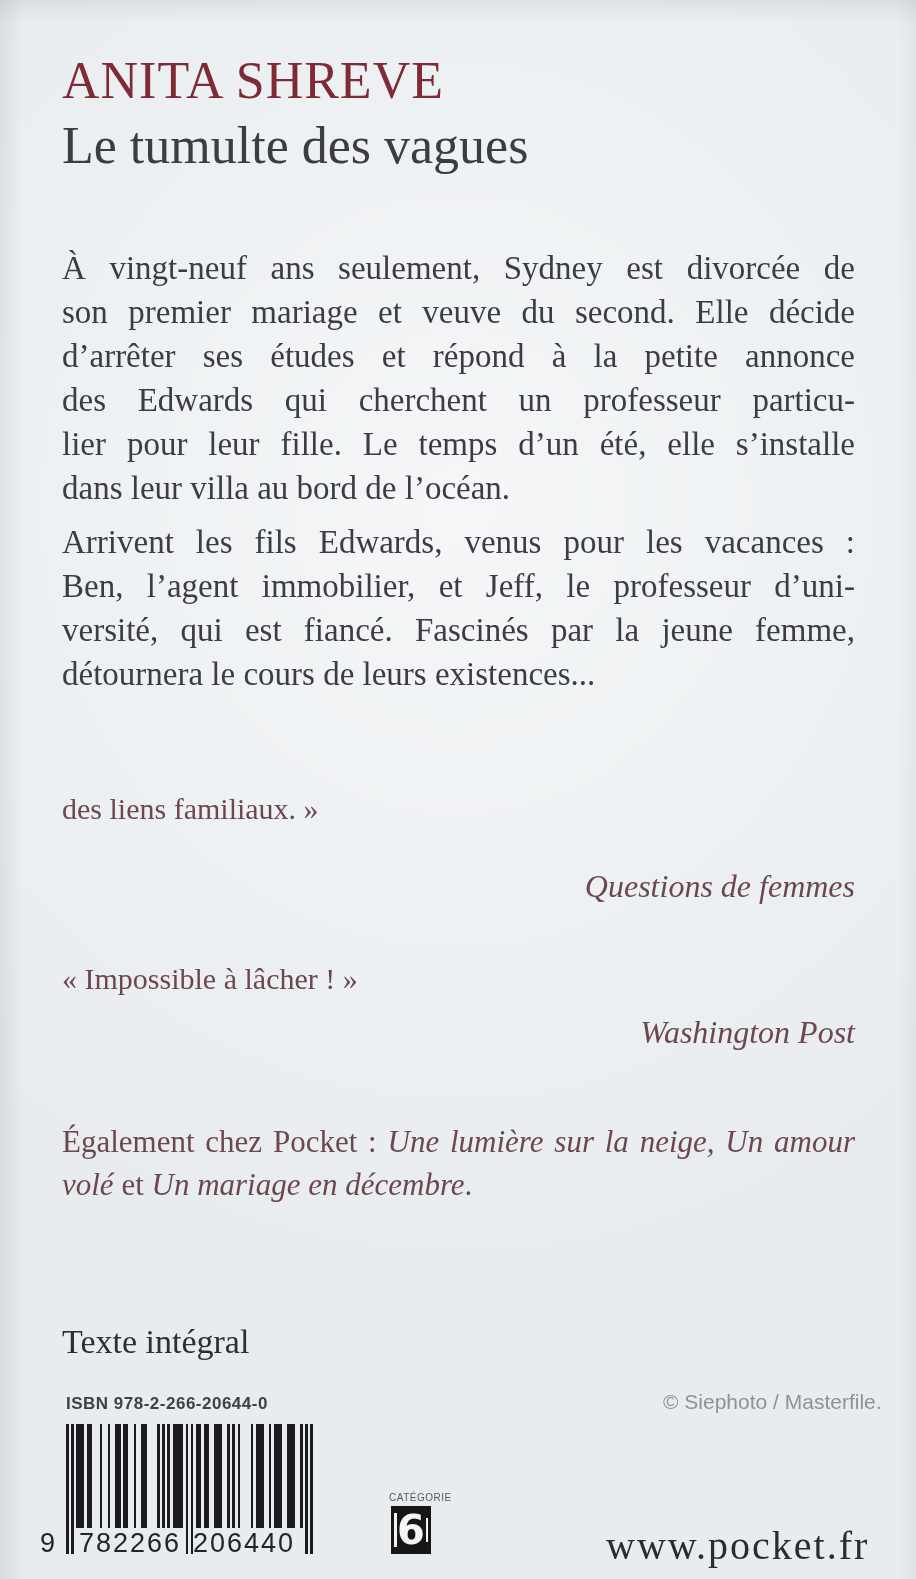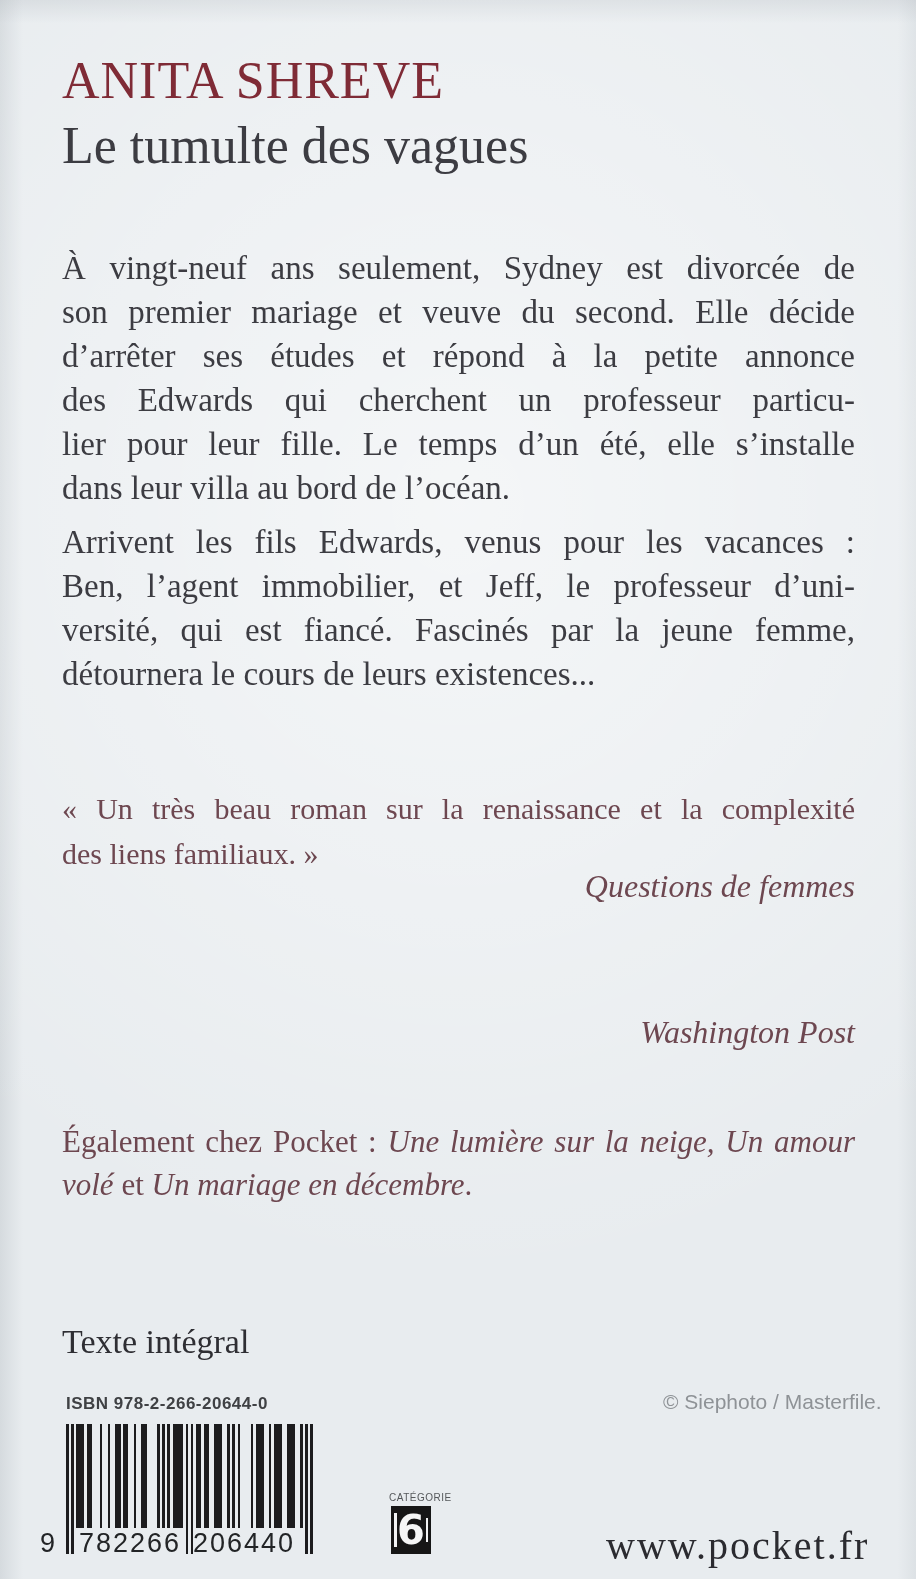--- a/index.html
+++ b/index.html
@@ -117,25 +117,27 @@
       </div>
       <div class="para">
         <div class="jl">Arrivent les fils Edwards, venus pour les vacances :</div>
         <div class="jl">Ben, l’agent immobilier, et Jeff, le professeur d’uni-</div>
         <div class="jl">versité, qui est fiancé. Fascinés par la jeune femme,</div>
         <div>détournera le cours de leurs existences...</div>
       </div>
     </div>
 
   <div id="quote1" class="abs quote-block" style="color: rgb(109, 71, 80);">
-      <div class="jl">« Un très beau roman sur la renaissance et la complexité</div>
       <div>des liens familiaux. »</div>
     </div>
   <div id="quote1-src" class="abs quote-src" style="color: rgb(109, 71, 80);">Questions de femmes</div>
 
+  <div id="quote2" class="abs quote-block" style="color: rgb(109, 71, 80);">
+      <div>« Impossible à lâcher ! »</div>
+    </div>
   <div id="quote2-src" class="abs quote-src" style="color: rgb(109, 71, 80);">Washington Post</div>
 
   <div id="also-pocket" class="abs" style="color: rgb(109, 71, 80);">
       <div class="jl"><span>Également chez Pocket : </span><span class="it">Une lumière sur la neige, Un amour</span></div>
       <div><span class="it">volé</span><span> et </span><span class="it">Un mariage en décembre</span><span>.</span></div>
     </div>
 
   <div id="texte-integral" class="abs">Texte intégral</div>
 
   <div id="isbn-label" class="abs">ISBN 978-2-266-20644-0</div>

